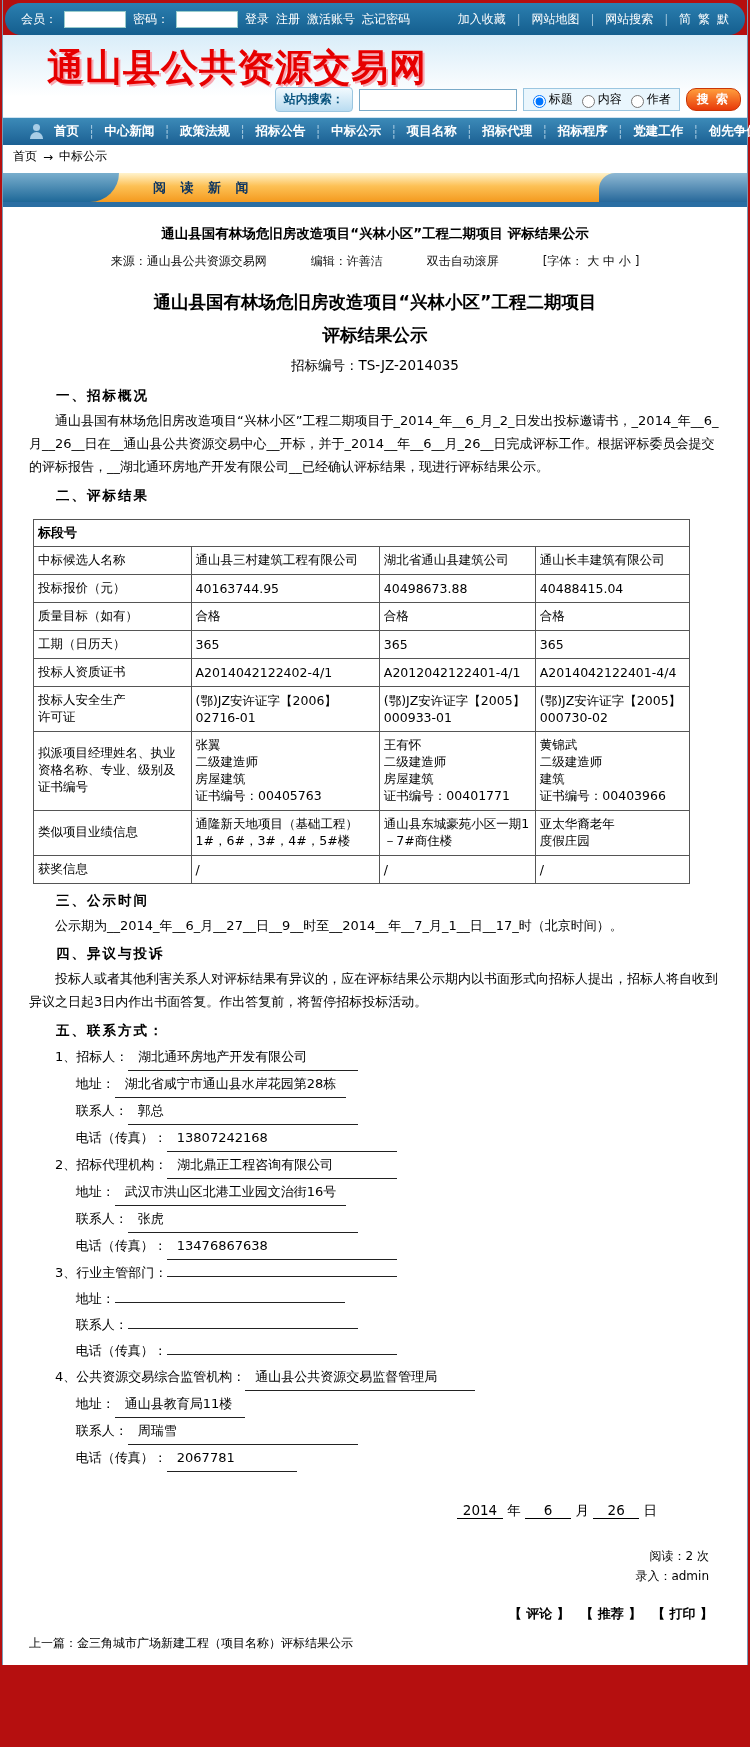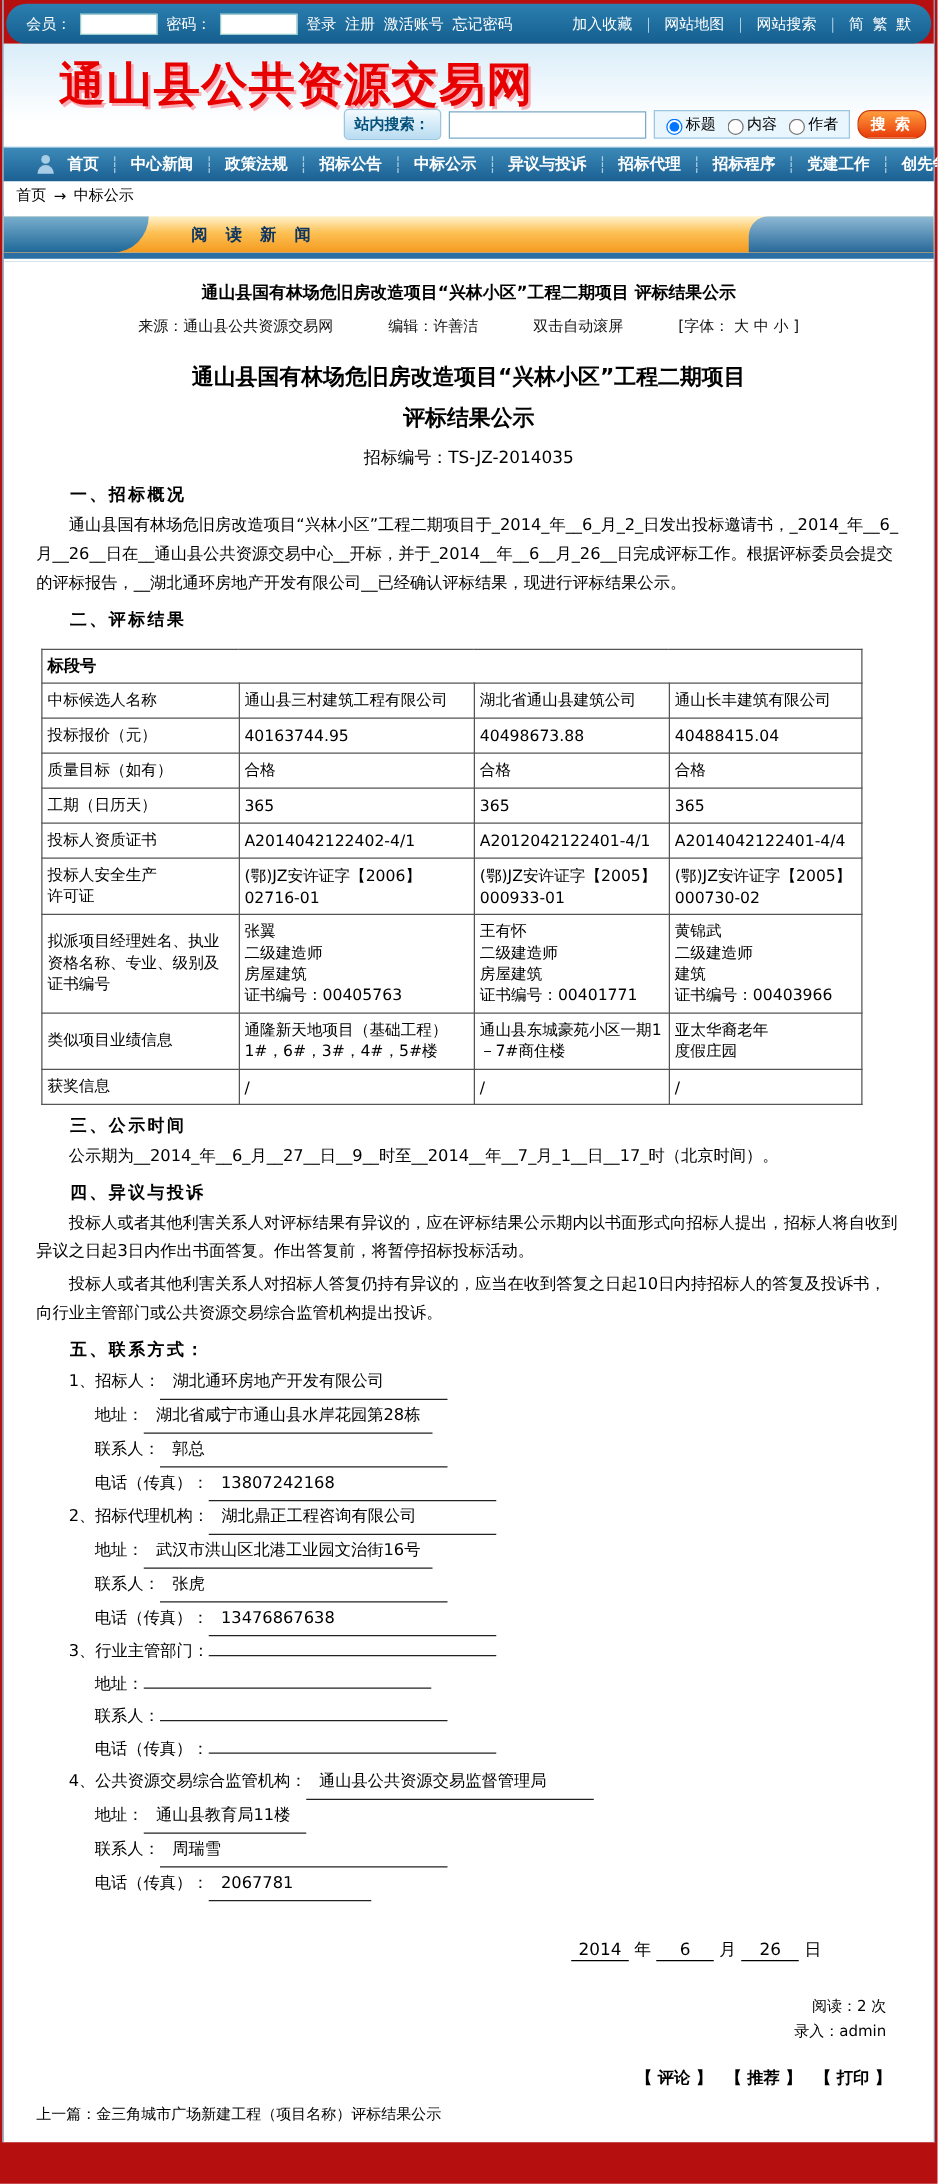--- a/index.html
+++ b/index.html
@@ -129,21 +129,21 @@
     <span class="nav-item">首页</span>
       <span class="nav-sep">┆</span>
     <span class="nav-item">中心新闻</span>
       <span class="nav-sep">┆</span>
     <span class="nav-item">政策法规</span>
       <span class="nav-sep">┆</span>
     <span class="nav-item">招标公告</span>
       <span class="nav-sep">┆</span>
     <span class="nav-item">中标公示</span>
       <span class="nav-sep">┆</span>
-    <span class="nav-item">异议与投诉</span>
+    <span class="nav-item">项目名称</span>
       <span class="nav-sep">┆</span>
     <span class="nav-item">招标代理</span>
       <span class="nav-sep">┆</span>
     <span class="nav-item">招标程序</span>
       <span class="nav-sep">┆</span>
     <span class="nav-item">党建工作</span>
       <span class="nav-sep">┆</span>
     <span class="nav-item">创先争优</span>
 
     <span class="nav-spacer"></span>
@@ -258,21 +258,20 @@
         <td>/</td>
       </tr>
     </tbody>
       </table>
 
     <div class="sec-title">三、公示时间</div>
     <p class="para">公示期为__2014_年__6_月__27__日__9__时至__2014__年__7_月_1__日__17_时（北京时间）。</p>
 
     <div class="sec-title">四、异议与投诉</div>
     <p class="para">投标人或者其他利害关系人对评标结果有异议的，应在评标结果公示期内以书面形式向招标人提出，招标人将自收到异议之日起3日内作出书面答复。作出答复前，将暂停招标投标活动。</p>
-    <p class="para">投标人或者其他利害关系人对招标人答复仍持有异议的，应当在收到答复之日起10日内持招标人的答复及投诉书，向行业主管部门或公共资源交易综合监管机构提出投诉。</p>
 
     <div class="sec-title">五、联系方式：</div>
 
     <div class="contact-line ind1">
       <span>1、</span><span>招标人：</span><span class="uline wide">湖北通环房地产开发有限公司</span>
     </div>
     <div class="contact-line ind2"><span>地址：</span><span class="uline wide">湖北省咸宁市通山县水岸花园第28栋</span></div>
     <div class="contact-line ind2"><span>联系人：</span><span class="uline wide">郭总</span></div>
     <div class="contact-line ind2"><span>电话（传真）：</span><span class="uline wide">13807242168</span></div>
 

